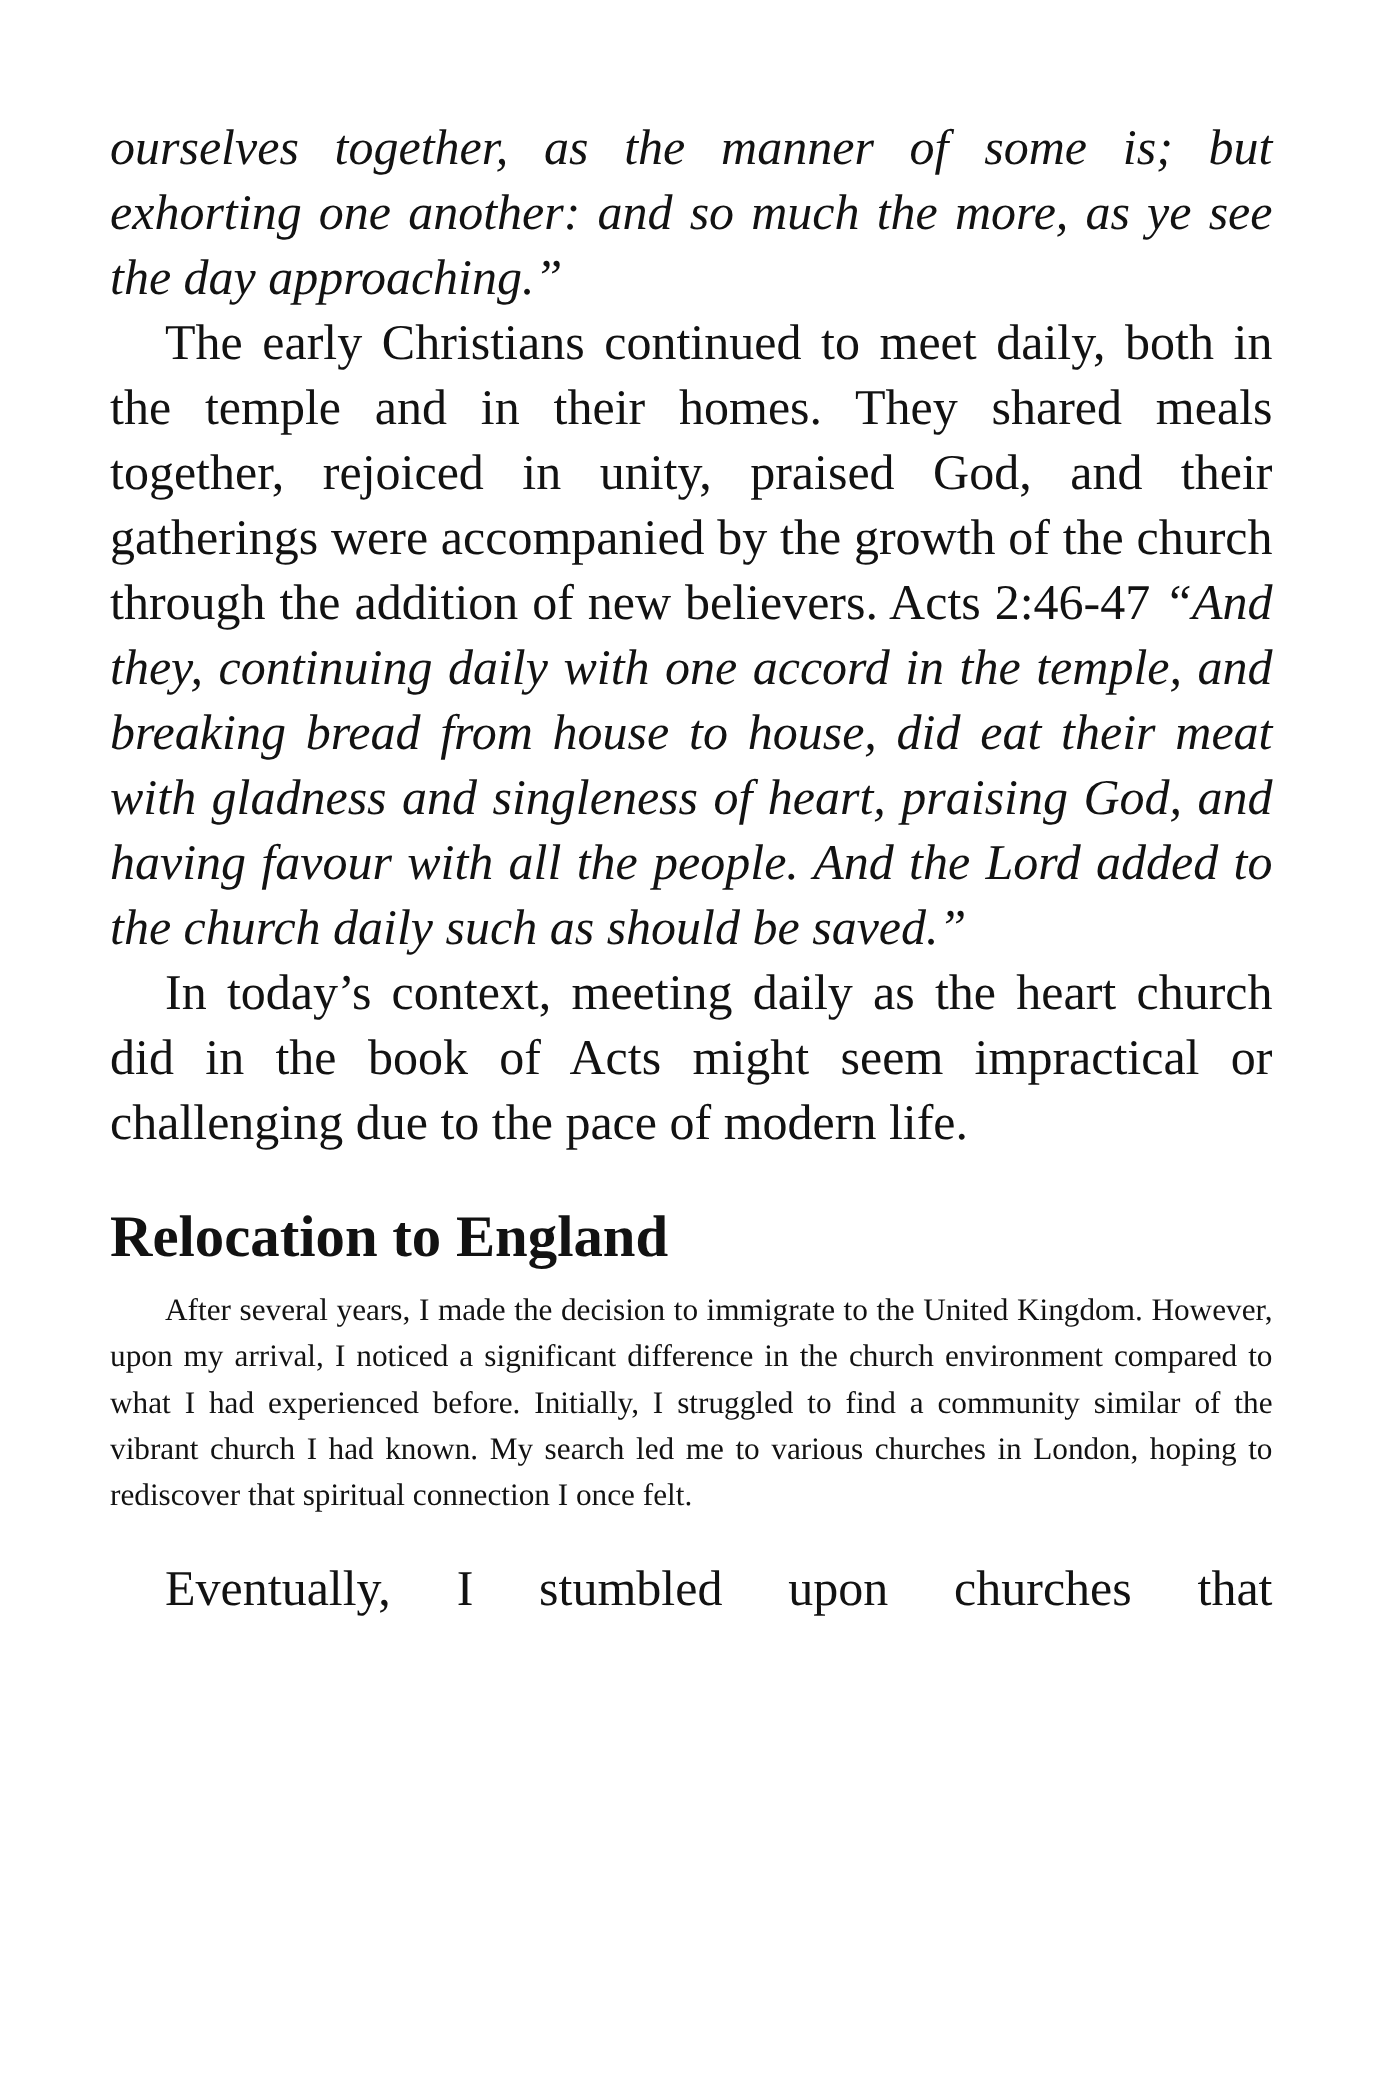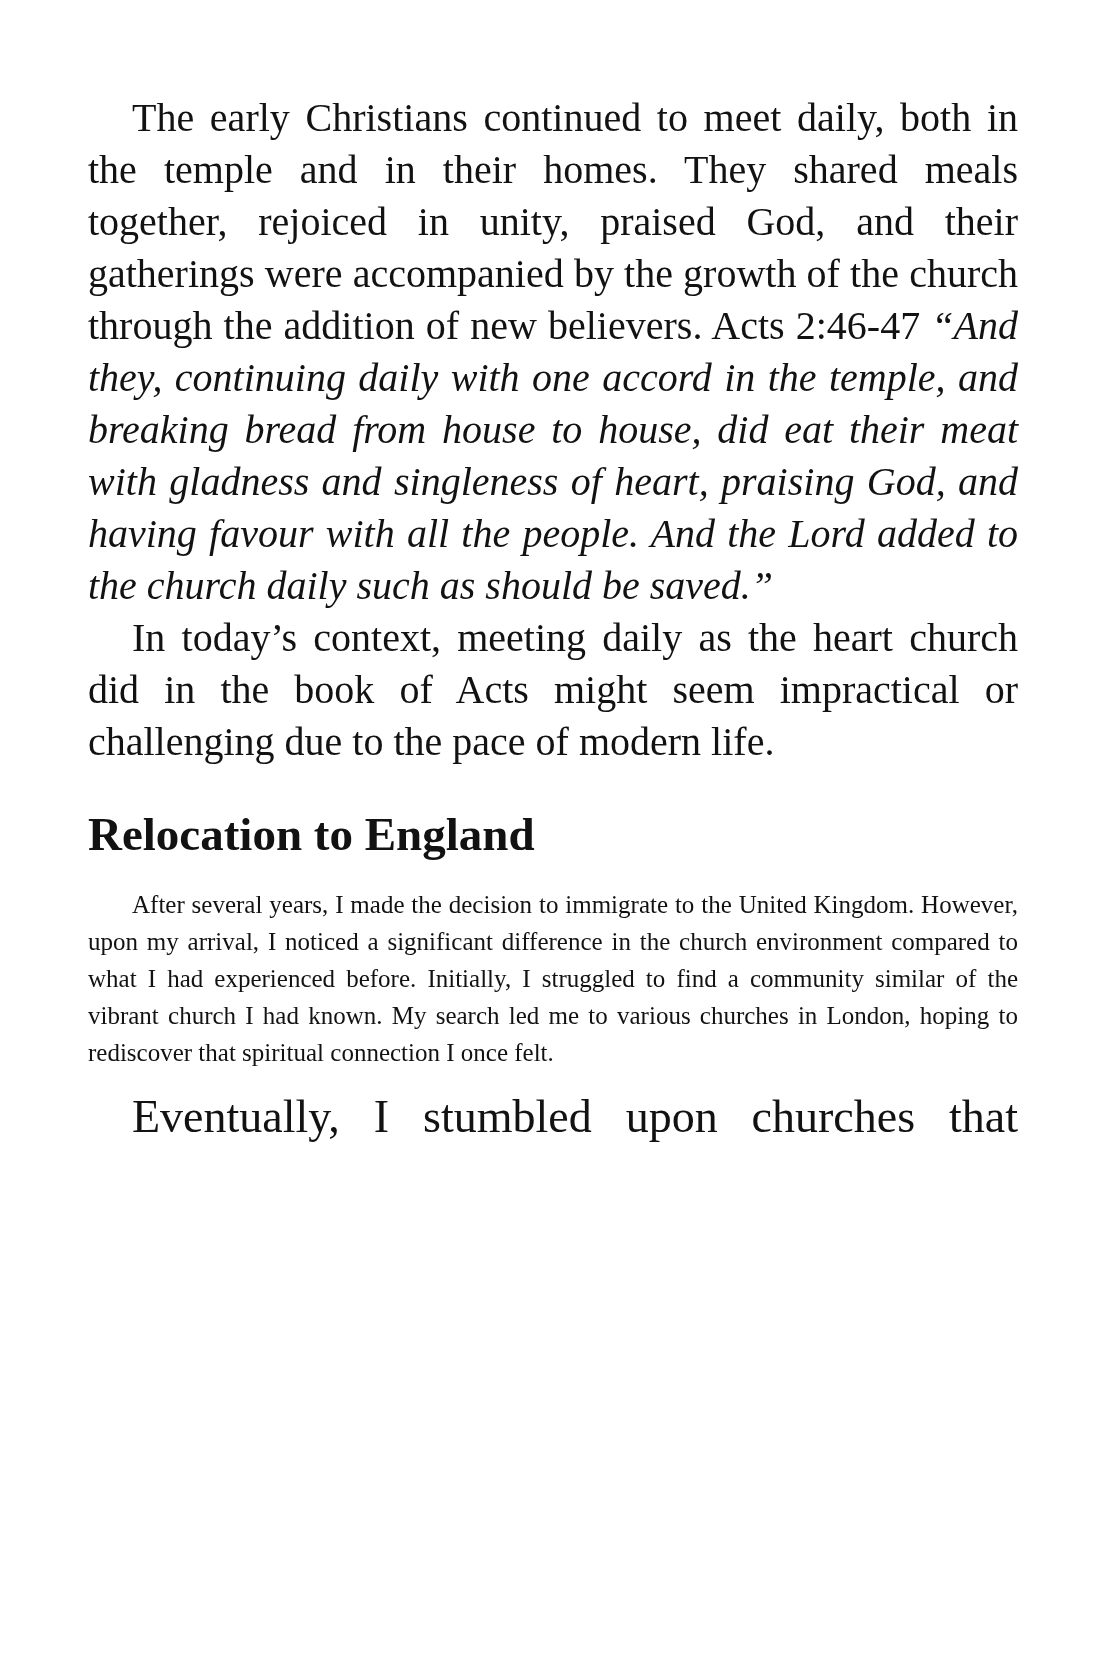--- a/index.html
+++ b/index.html
@@ -28,45 +28,48 @@
   }
   .body-text {
     font-size: 40px;
     line-height: 52px;
   }
   .italic { font-style: italic; }
   .indent { text-indent: 44px; }
   .para-gap { }
   .section-heading {
     margin-top: 38px;
-    margin-bottom: 24px;
+    margin-bottom: 12px;
     font-size: 47px;
     line-height: 56px;
     font-weight: 700;
     text-align: left;
     text-indent: 0;
   }
   .small-text {
     font-size: 25px;
     line-height: 37px;
   }
   .large-text {
-    font-size: 46px;
+    font-size: 40px;
     line-height: 56px;
-    margin-top: 18px;
+    margin-top: 28px;
   }
   .justify-last {
     text-align-last: justify;
   }
 </style>
 </head>
 <body>
 
 <div class="page">
 
+  <p class="body-text italic">
+    <span>ourselves together, as the manner of some is; but exhorting one another: and so much the more, as ye see the day approaching.”</span>
+  </p>
 
   <p class="body-text indent para-gap">
     <span>The early Christians continued to meet daily, both in the temple and in their homes. They shared meals together, rejoiced in unity, praised God, and their gatherings were accompanied by the growth of the church through the addition of new believers. Acts 2:46-47 </span><span class="italic">“And they, continuing daily with one accord in the temple, and breaking bread from house to house, did eat their meat with gladness and singleness of heart, praising God, and having favour with all the people. And the Lord added to the church daily such as should be saved.”</span>
   </p>
 
   <p class="body-text indent para-gap">
     <span>In today’s context, meeting daily as the heart church did in the book of Acts might seem impractical or challenging due to the pace of modern life.</span>
   </p>
 
   <h2 class="section-heading">Relocation to England</h2>

